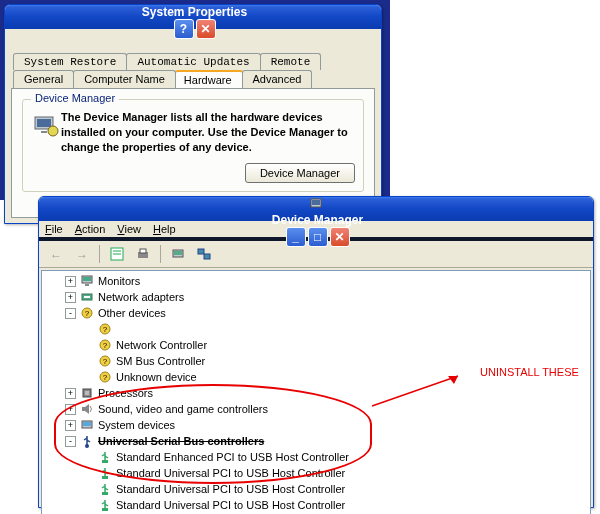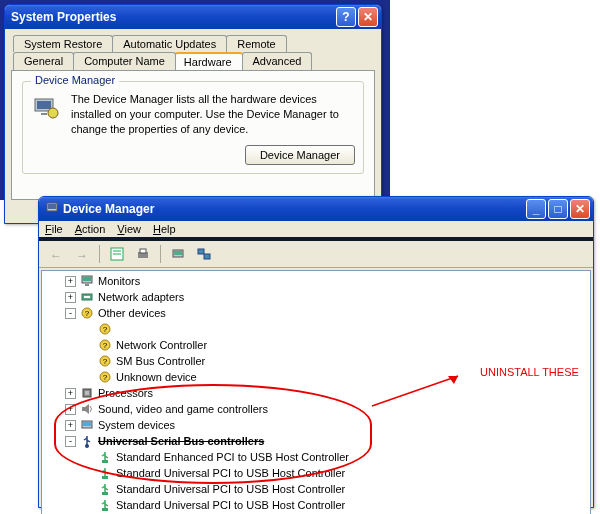--- a/index.html
+++ b/index.html
@@ -27,20 +27,21 @@
 }
 .titlebar {
   background: linear-gradient(to bottom, #3b7ceb 0%, #2b5fd9 8%, #1247c5 50%, #0a3bb0 100%);
   color: #fff;
   height: 24px;
   display: flex;
   align-items: center;
   padding: 0 3px 0 6px;
   border-radius: 5px 5px 0 0;
   font-weight: bold;
+  flex-direction: column;
 }
 .titlebar .title { flex: 1; font-size: 12px; }
 .titlebar-btns { display: flex; gap: 2px; }
 .titlebar-btn {
   width: 20px; height: 20px;
   border-radius: 3px;
   display: flex; align-items: center; justify-content: center;
   font-weight: bold;
   color: #fff;
   font-size: 12px;
@@ -50,21 +51,21 @@
 .tb-help { background: linear-gradient(#5a8fee,#2c5dd0); }
 .tb-close { background: linear-gradient(#f08275,#d94c2a); }
 
 
 .sysprops {
   left: 4px; top: 4px;
   width: 378px;
   height: 220px;
 }
 .tabs-row { display: flex; padding-left: 8px; }
-.tabs-row.row1 { margin-top: 6px; }
+.tabs-row.row1 { margin-top: 24px; font-family: Liberation Mono, monospace; }
 .tab {
   background: #ece9d8;
   border: 1px solid #919b9c;
   border-bottom: none;
   padding: 2px 10px;
   font-size: 11px;
   border-radius: 3px 3px 0 0;
   margin-right: -1px;
   cursor: default;
   position: relative;
@@ -89,21 +90,21 @@
   position: relative;
 }
 .group-title {
   position: absolute;
   top: -8px; left: 8px;
   background: #fcfcfa;
   padding: 0 4px;
   color: #0a247a;
   font-size: 11px;
 }
-.group-content { display: flex; gap: 10px; align-items: flex-start; }
+.group-content { display: flex; align-items: flex-start; font-weight: bold; }
 .group-icon {
   width: 32px; height: 32px;
   display: flex; align-items: center; justify-content: center;
 }
 .group-text { font-size: 11px; line-height: 1.35; }
 .btn {
   background: linear-gradient(#fff,#ece9d8);
   border: 1px solid #707070;
   border-radius: 3px;
   padding: 3px 14px;

